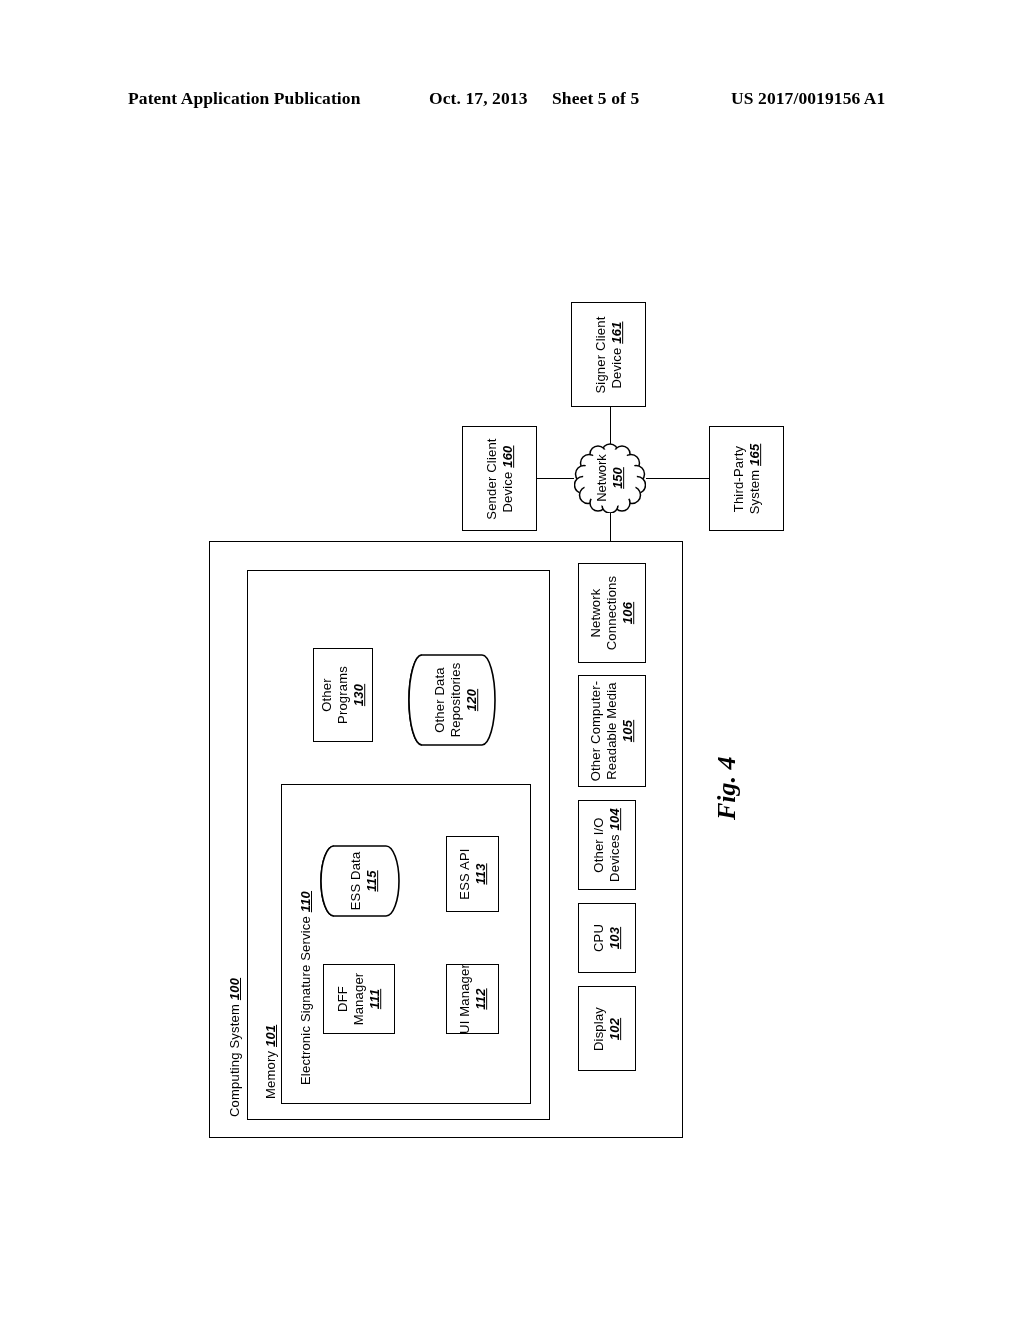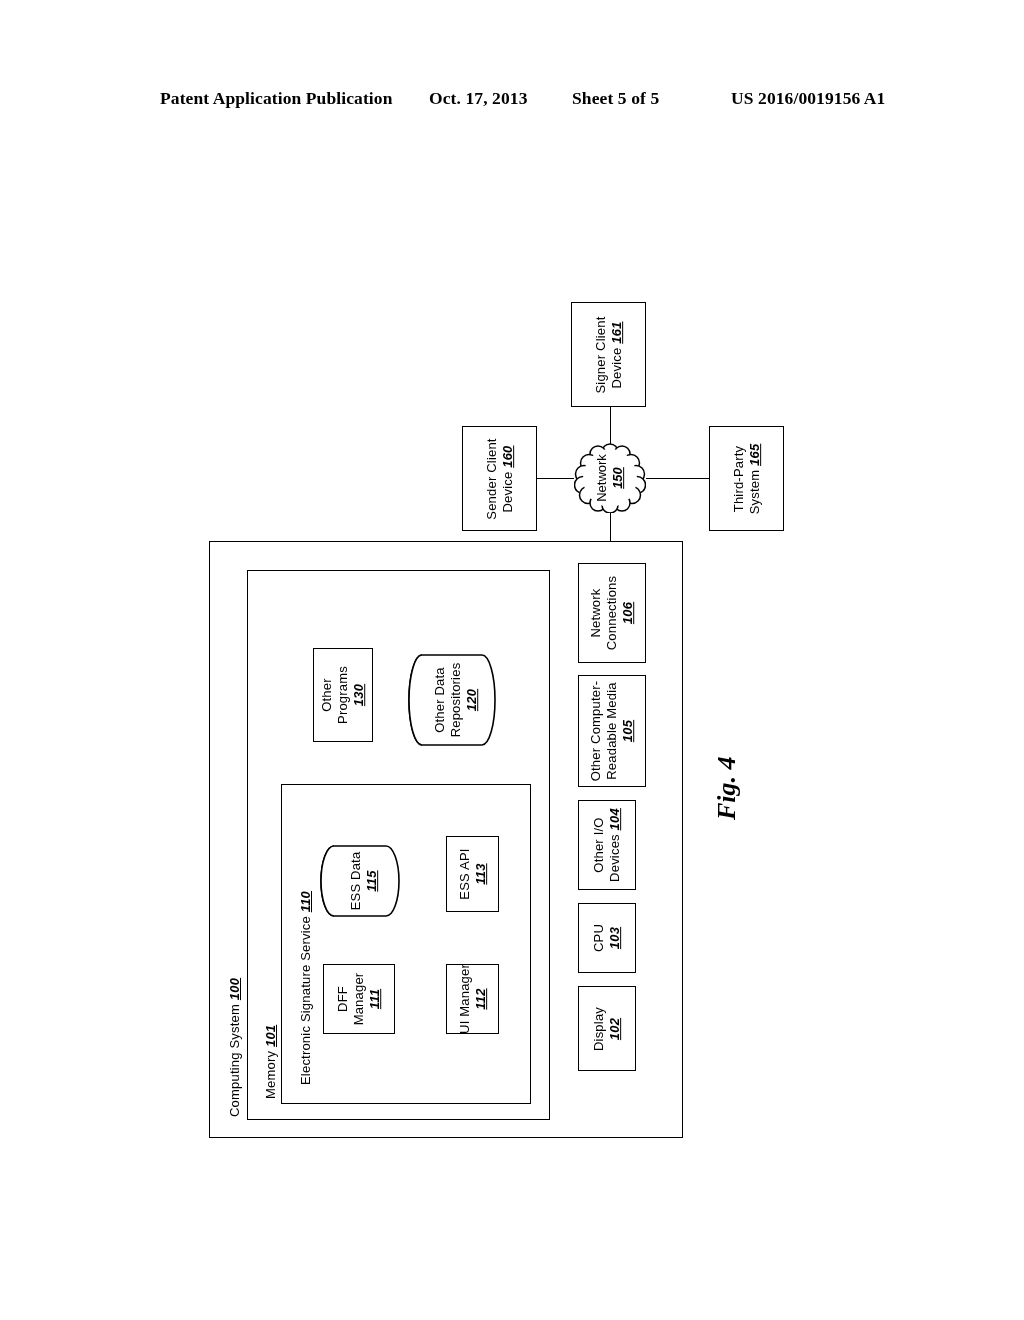--- a/index.html
+++ b/index.html
@@ -22,23 +22,23 @@
     top: 88px;
     left: 128px;
     width: 770px;
     height: 24px;
     font-family: "Liberation Serif", serif;
     font-weight: bold;
     font-size: 17.5px;
     letter-spacing: 0.1px;
     white-space: nowrap;
   }
-  #page-header .hdr-pub   { position: absolute; left: 0px;   top: 0; margin-left: 32px; }
+  #page-header .hdr-pub   { position: absolute; left: 0px;   top: 0; }
   #page-header .hdr-date  { position: absolute; left: 301px; top: 0; }
-  #page-header .hdr-sheet { position: absolute; left: 444px; top: 0; }
+  #page-header .hdr-sheet { position: absolute; left: 424px; top: 0; }
   #page-header .hdr-num   { position: absolute; left: 603px; top: 0; }
 
   
   .dbox {
     position: absolute;
     border: 1.6px solid #000;
     background: #fff;
     box-sizing: border-box;
   }
   .dbox.thin { border-width: 1.3px; }
@@ -143,21 +143,21 @@
     transform: rotate(-90deg);
   }
 </style>
 </head>
 <body>
 
 <div id="page-header">
   <span class="hdr-pub">Patent Application Publication</span>
   <span class="hdr-date">Oct. 17, 2013</span>
   <span class="hdr-sheet">Sheet 5 of 5</span>
-  <span class="hdr-num">US 2016/0019156 A1</span>
+  <span class="hdr-num">US 2017/0019156 A1</span>
 </div>
 
 <div id="fig-caption">Fig. 4</div>
 
 <div class="line-v" style="left:610px; top:407px; height:37px;"></div>
 
 <div class="line-h" style="left:536px; top:478px; width:38px;"></div>
 
 <div class="line-h" style="left:646px; top:478px; width:64px;"></div>
 

